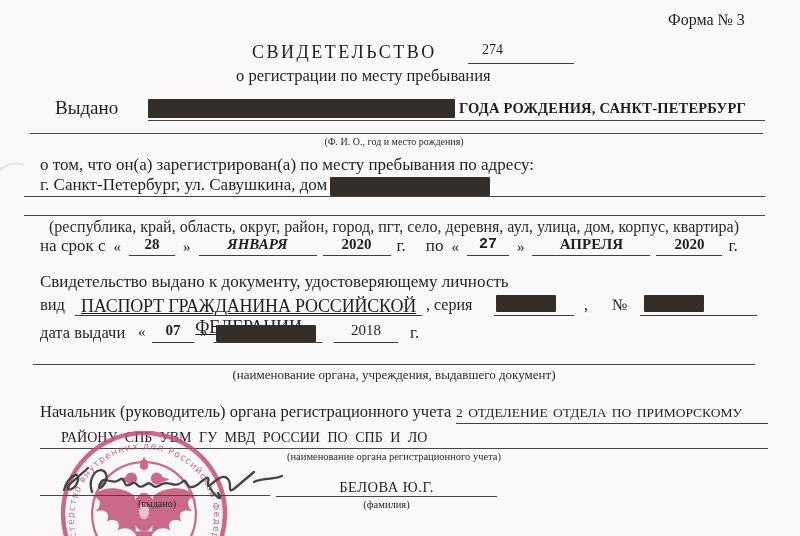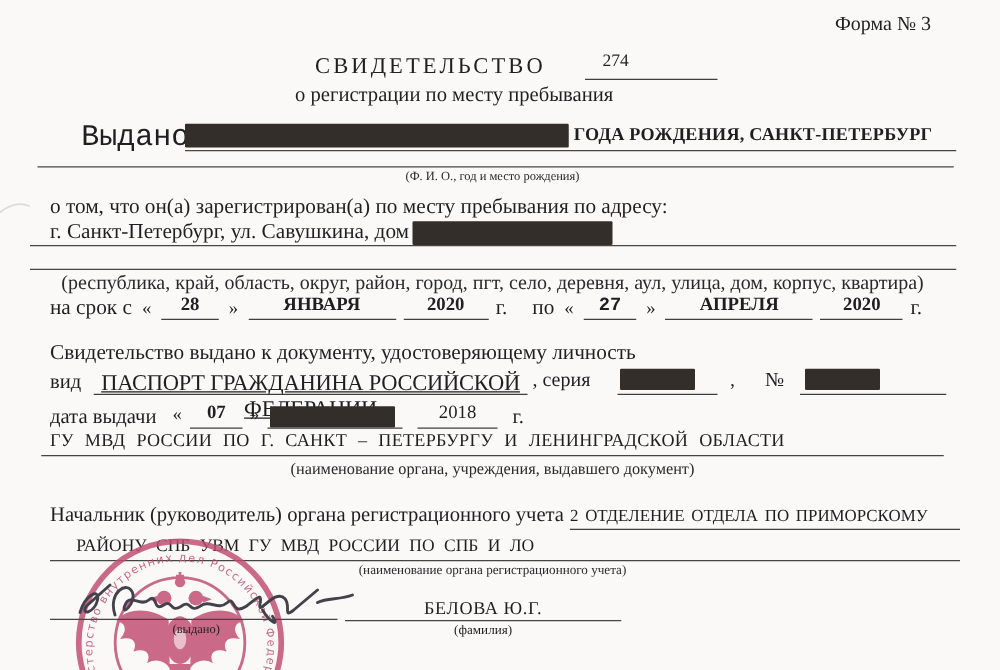--- a/index.html
+++ b/index.html
@@ -12,21 +12,21 @@
   }
   .abs{position:absolute;}
   .form-label{top:11px;left:668px;font-size:16px;}
   .title{top:42px;left:252px;font-size:18px;letter-spacing:2.5px;}
   .cert-number{top:42px;left:468px;width:106px;height:22px;border-bottom:1.5px solid #3f3f3f;font-size:14px;padding-left:14px;box-sizing:border-box;}
   .subtitle{top:66px;left:236px;font-size:16.5px;}
   .redaction{background:#332e29;border-radius:1px;display:block;position:absolute;}
   .hline{position:absolute;height:0;border-top:1.6px solid #454545;}
   .caption{position:absolute;left:20px;width:748px;text-align:center;font-size:10px;color:#2a2a2d;}
 
-  .issued-label{top:97px;left:65px;font-size:24px;font-family:Liberation Mono, monospace;}
+  .issued-label{top:97px;left:55px;font-size:19px;}
   .issued-value{top:100px;left:459px;font-size:14.5px;font-weight:bold;letter-spacing:.2px;}
 
   .intro-1{top:155px;left:40px;font-size:17px;}
   .address-text{top:175px;left:40px;font-size:17px;}
 
   .row{position:absolute;display:flex;align-items:flex-end;}
   .field{border-bottom:1.6px solid #3f3f3f;text-align:center;font-weight:bold;font-size:15px;height:20px;box-sizing:border-box;}
   .qm{font-size:15px;padding:0 2px;}
   .plain{font-size:17px;}
 
@@ -86,21 +86,21 @@
   <span class="redaction" style="left:330px;top:177px;width:160px;height:19px;"></span>
   <div class="hline" style="left:24px;top:196px;width:741px;"></div>
   <div class="hline" style="left:24px;top:215px;width:741px;"></div>
   <div class="caption" style="top:218px;font-size:16px;text-align:center;">(республика, край, область, округ, район, город, пгт, село, деревня, аул, улица, дом, корпус, квартира)</div>
 
   <div class="row period-row">
     <span class="plain">на срок с</span>
     <span class="qm">«</span>
     <span class="field" style="width:46px;">28</span>
     <span class="qm">»</span>
-    <span class="field" style="width:118px;">ЯНВАРЯ</span>
+    <span class="field" style="width:118px;font-style:italic;">ЯНВАРЯ</span>
     <span class="field" style="width:68px;">2020</span>
     <span class="plain">г.</span>
     <span class="plain" style="margin-left:14px;">по</span>
     <span class="qm">«</span>
     <span class="field" style="width:42px;font-family:Liberation Mono, monospace;">27</span>
     <span class="qm">»</span>
     <span class="field" style="width:118px;">АПРЕЛЯ</span>
     <span class="field" style="width:66px;">2020</span>
     <span class="plain">г.</span>
   </div>
@@ -122,21 +122,20 @@
   <div class="abs date-label">дата выдачи</div>
   <div class="abs dd-quote-l">«</div>
   <div class="abs field dd-day">07</div>
   <div class="abs dd-quote-r">»</div>
   <div class="abs dd-month-field">
     <span class="redaction" style="left:2px;top:3px;width:100px;height:17px;"></span>
   </div>
   <div class="abs field dd-year">2018</div>
   <div class="abs dd-g">г.</div>
 
-  <div class="abs issuer-text">ГУ МВД РОССИИ ПО Г. САНКТ – ПЕТЕРБУРГУ И ЛЕНИНГРАДСКОЙ ОБЛАСТИ</div>
   <div class="hline" style="left:33px;top:364px;width:722px;"></div>
   <div class="caption" style="top:367px;font-size:13px;">(наименование органа, учреждения, выдавшего документ)</div>
 
   <div class="abs chief-label">Начальник (руководитель) органа регистрационного учета</div>
   <div class="abs chief-value1">2 ОТДЕЛЕНИЕ ОТДЕЛА  ПО ПРИМОРСКОМУ</div>
   <div class="abs chief-value2">РАЙОНУ СПБ УВМ ГУ  МВД РОССИИ  ПО СПБ  И  ЛО</div>
   <div class="hline" style="left:40px;top:448px;width:728px;"></div>
   <div class="caption" style="top:451px;font-size:10.5px;">(наименование органа регистрационного учета)</div>
 
   <svg class="stamp-svg" viewBox="0 0 200 200">

